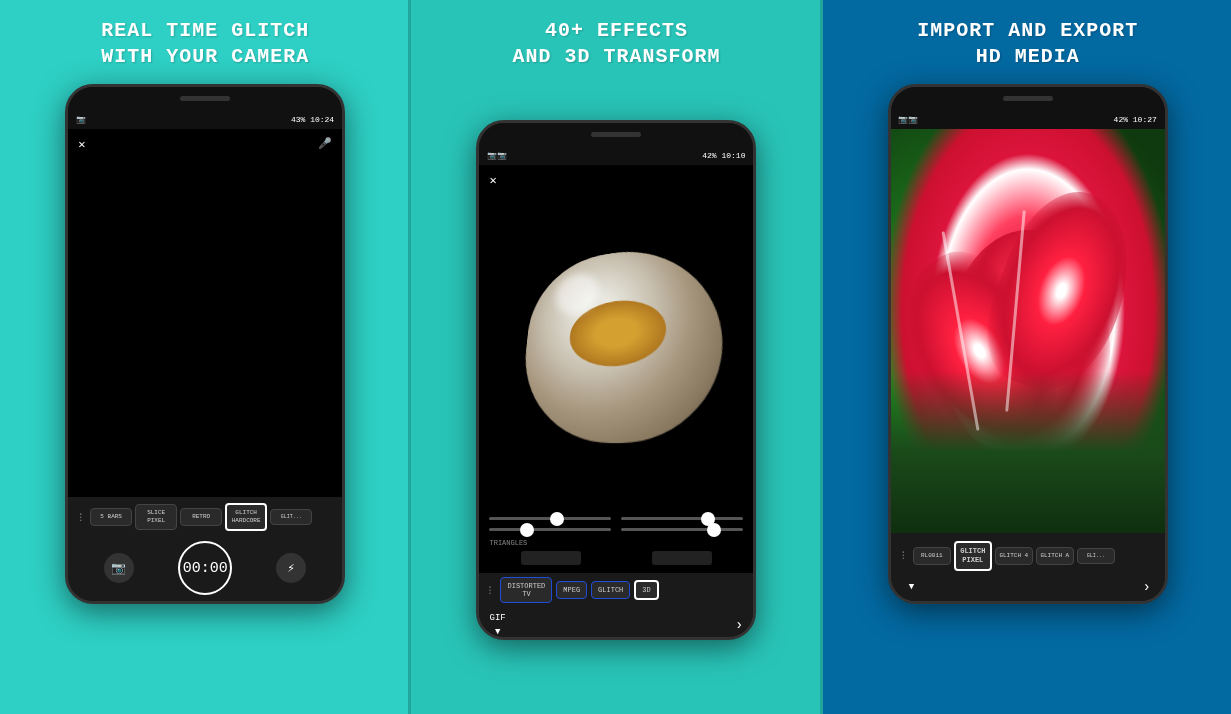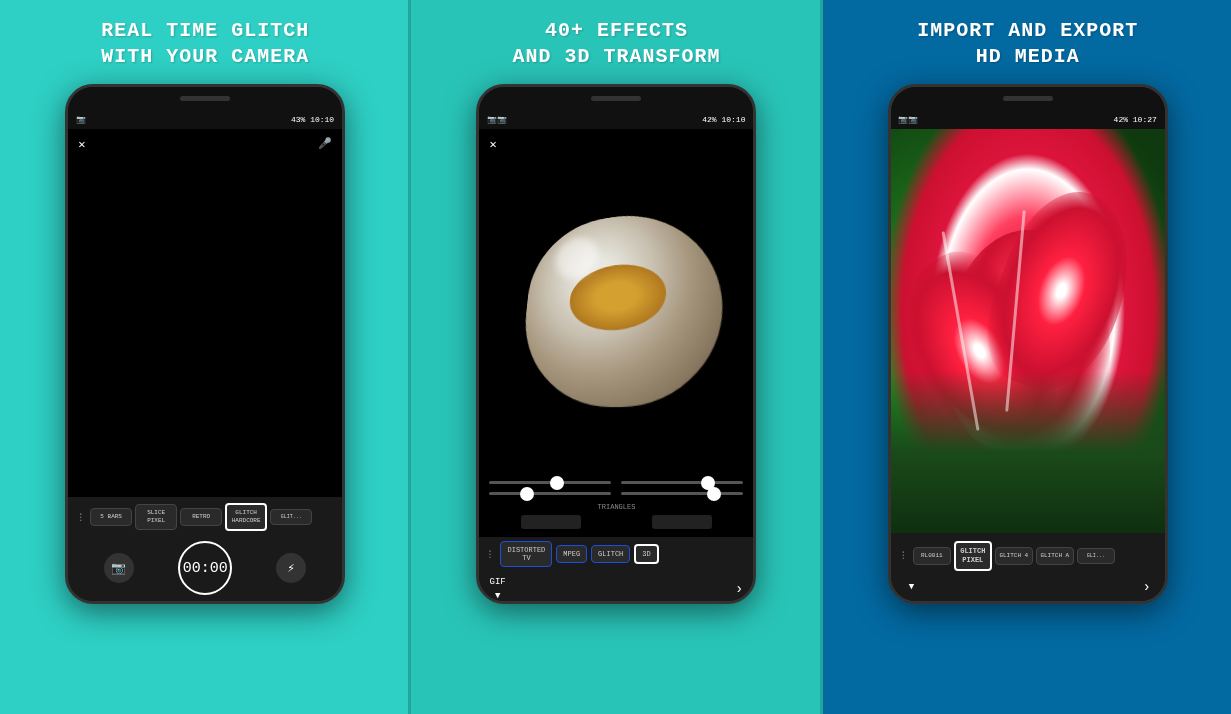--- a/index.html
+++ b/index.html
@@ -16,21 +16,21 @@
     .panel {
       flex: 1;
       display: flex;
       flex-direction: column;
       align-items: center;
       padding: 18px 10px 10px 12px;
       position: relative;
     }
 
     .panel-left { background: #2ecfc4; }
-    .panel-middle { background: #29c4b8; border-left: 3px solid rgba(0,0,0,0.15); border-right: 3px solid rgba(0,0,0,0.15); }
+    .panel-middle { background: #29c4b8; border-left: 3px solid rgba(0,0,0,0.15); border-right: 3px solid rgba(0,0,0,0.15); gap: 36px; }
     .panel-right { background: #0369a1; }
 
     .panel-title {
       color: white;
       font-family: 'Courier New', monospace;
       font-weight: bold;
       font-size: 20px;
       text-align: center;
       letter-spacing: 1px;
       text-transform: uppercase;
@@ -255,21 +255,21 @@
       height: 14px;
       background: white;
       border-radius: 50%;
       position: absolute;
       top: -5px;
     }
 
     .slider-label {
       color: #888;
       font-size: 7px;
-      text-align: center;
+      text-align: left;
       margin: 4px 0;
       font-family: 'Courier New', monospace;
     }
 
     .effect-name-badge {
       background: #222;
       width: 60px;
       height: 14px;
       border-radius: 3px;
       margin: 0 auto;
@@ -411,21 +411,21 @@
     <span>REAL TIME GLITCH</span><br>
     <span>WITH YOUR CAMERA</span>
   </div>
 
   <div class="phone">
     <div class="phone-top-bar">
       <div class="phone-speaker"></div>
     </div>
     <div class="phone-status-bar">
       <span>📷</span>
-      <span>43% 10:10</span>
+      <span>43% 10:24</span>
     </div>
     <div class="phone-inner">
       <div class="phone-screen" style="flex:1; position:relative;">
 
         <div class="x-btn">✕</div>
 
         <div style="position:absolute; top:8px; right:10px; color:white; font-size:11px;">🎤</div>
 
         <div class="glitch-screen">
           <div class="glitch-overlay"></div>

